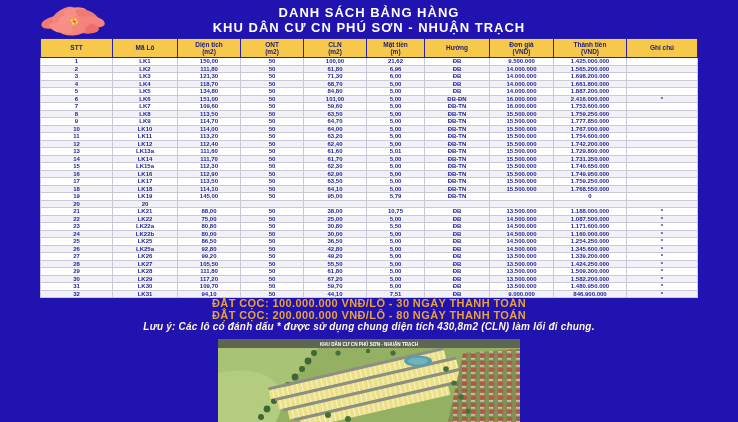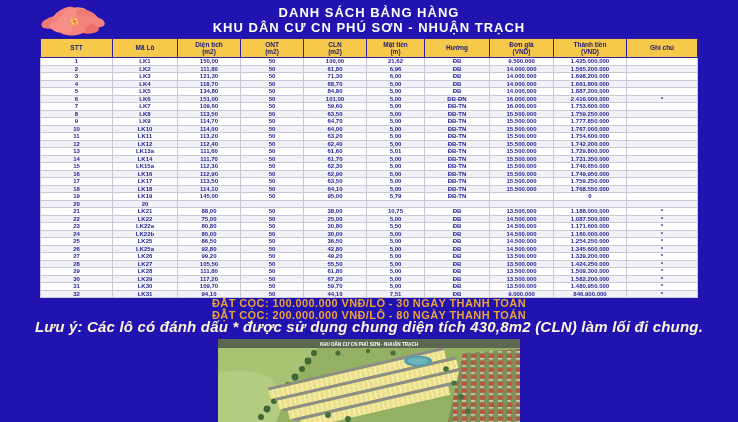--- a/index.html
+++ b/index.html
@@ -46,21 +46,21 @@
   }
   table.price tbody tr:nth-child(even){background:#f1f1f7;}
   .deposit{
     position:absolute;top:297px;left:0;right:0;text-align:center;
     color:var(--deposit);font-weight:bold;font-size:11px;line-height:12px;
     letter-spacing:0.4px;
   }
   .note{
     position:absolute;top:320px;left:0;right:0;text-align:center;
     color:var(--note);font-weight:bold;font-style:italic;
-    font-size:15px;line-height:13px;letter-spacing:0.2px;
+    font-size:10px;line-height:13px;letter-spacing:0.2px;
   }
   .render{
     position:absolute;left:218px;top:339px;width:302px;height:83px;
     overflow:hidden;
   }
 </style>
 </head>
 <body>
 
 <svg class="flower" viewBox="0 0 80 36">

